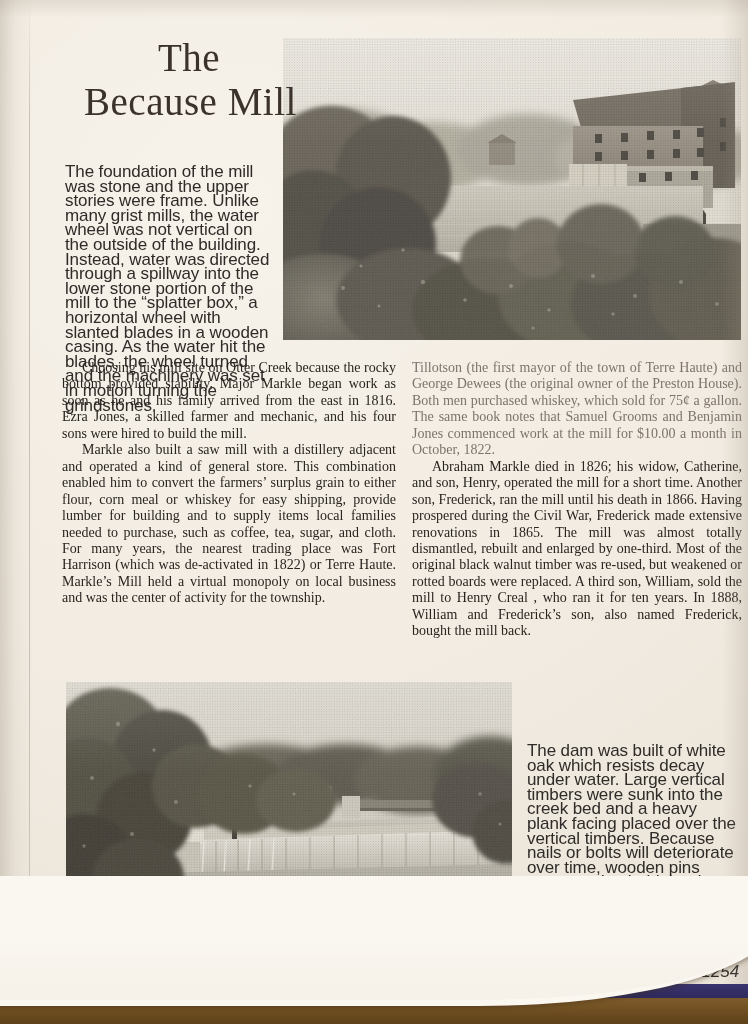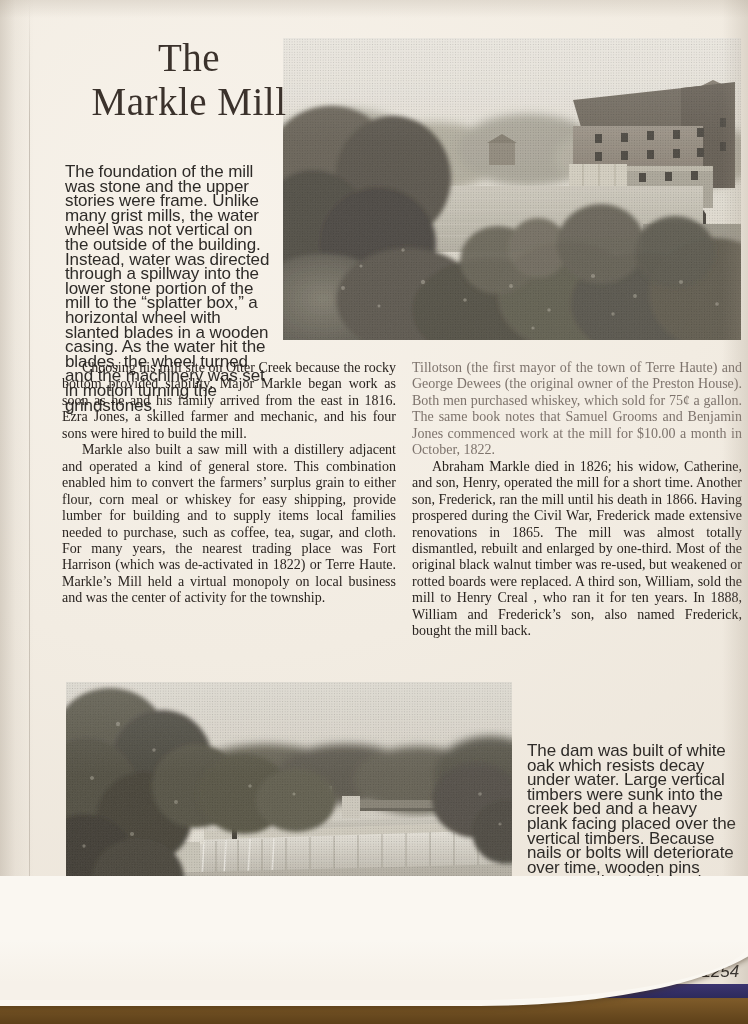--- a/index.html
+++ b/index.html
@@ -341,21 +341,21 @@
 
       <rect x="0" y="0" width="458" height="302" fill="#efe9dd" opacity="0.18"></rect>
       <rect x="0" y="0" width="458" height="302" filter="url(#grainF)" opacity="0.5"></rect>
     </svg>
     <div class="halftone"></div>
     <div class="photo-fade"></div>
   </div>
 
   <div class="title">
     <span class="line1">The</span>
-    <span class="line2">Markle Mill</span>
+    <span class="line2">Because Mill</span>
   </div>
 
   <div class="sans-caption" id="caption-top">The foundation of the mill was stone and the upper stories were frame. Unlike many grist mills, the water wheel was not vertical on the outside of the building.  Instead, water was directed through a spillway into the lower stone portion of the mill to the “splatter box,” a horizontal wheel with slanted blades in a wooden casing.  As the water hit the blades, the wheel turned and the machinery was set in motion turning the grindstones.</div>
 
   <div class="body-col" id="col-left">
     <p>Choosing his mill site on Otter Creek because the rocky bottom provided stability, Major Markle began work as soon as he and his family arrived from the east in 1816.  Ezra Jones, a skilled farmer and mechanic, and his four sons were hired to build the mill.</p>
     <p>Markle also built a saw mill with a distillery adjacent and operated a kind of general store.  This combination enabled him to convert the farmers’ surplus grain to either flour, corn meal or whiskey for easy shipping, provide lumber for building and to supply items local families needed to purchase, such as coffee, tea, sugar, and cloth.  For many years, the nearest trading place was Fort Harrison (which was de-activated in 1822) or Terre Haute.  Markle’s Mill held a virtual monopoly on local business and was the center of activity for the township.</p>
   </div>
 
   <div class="body-col" id="col-right">

